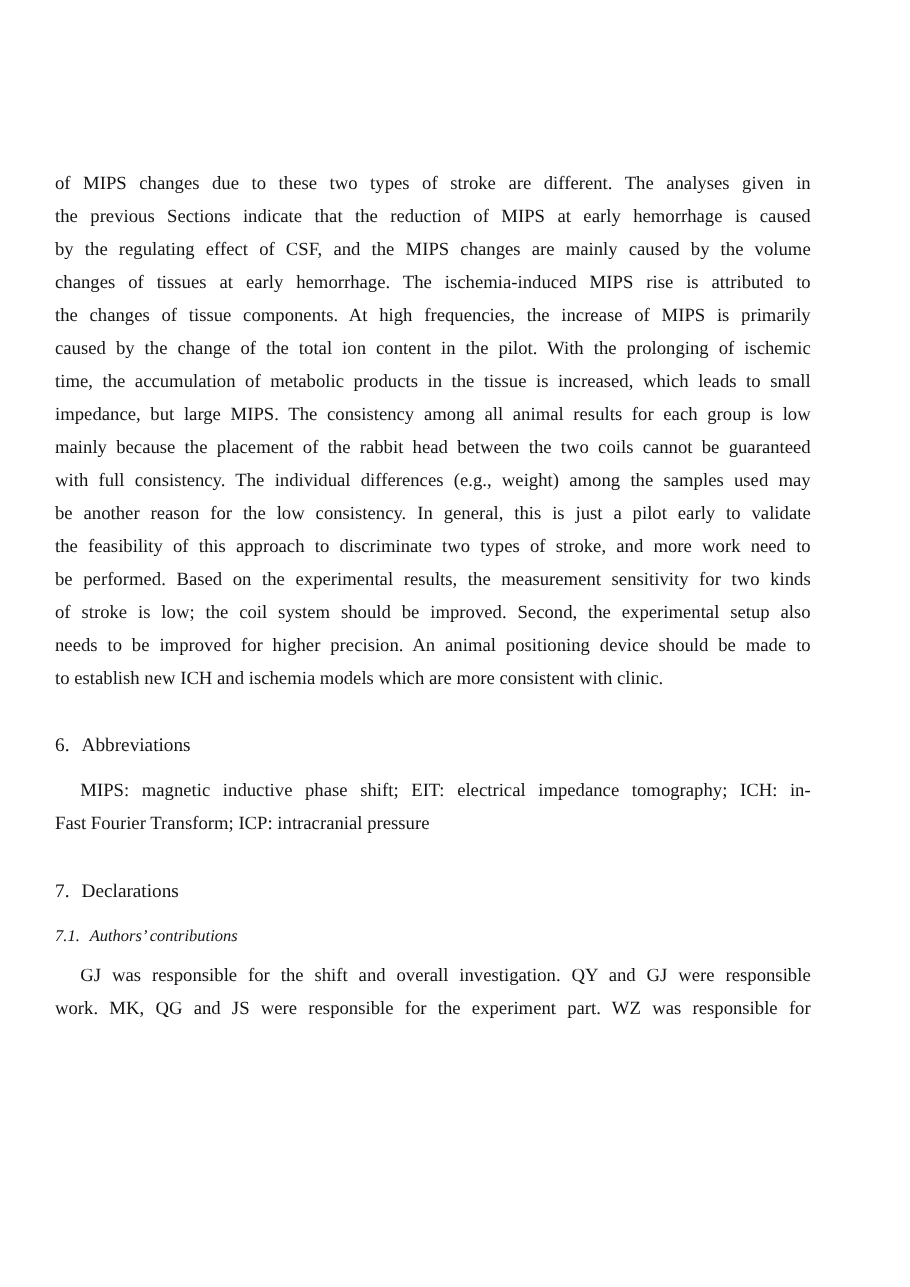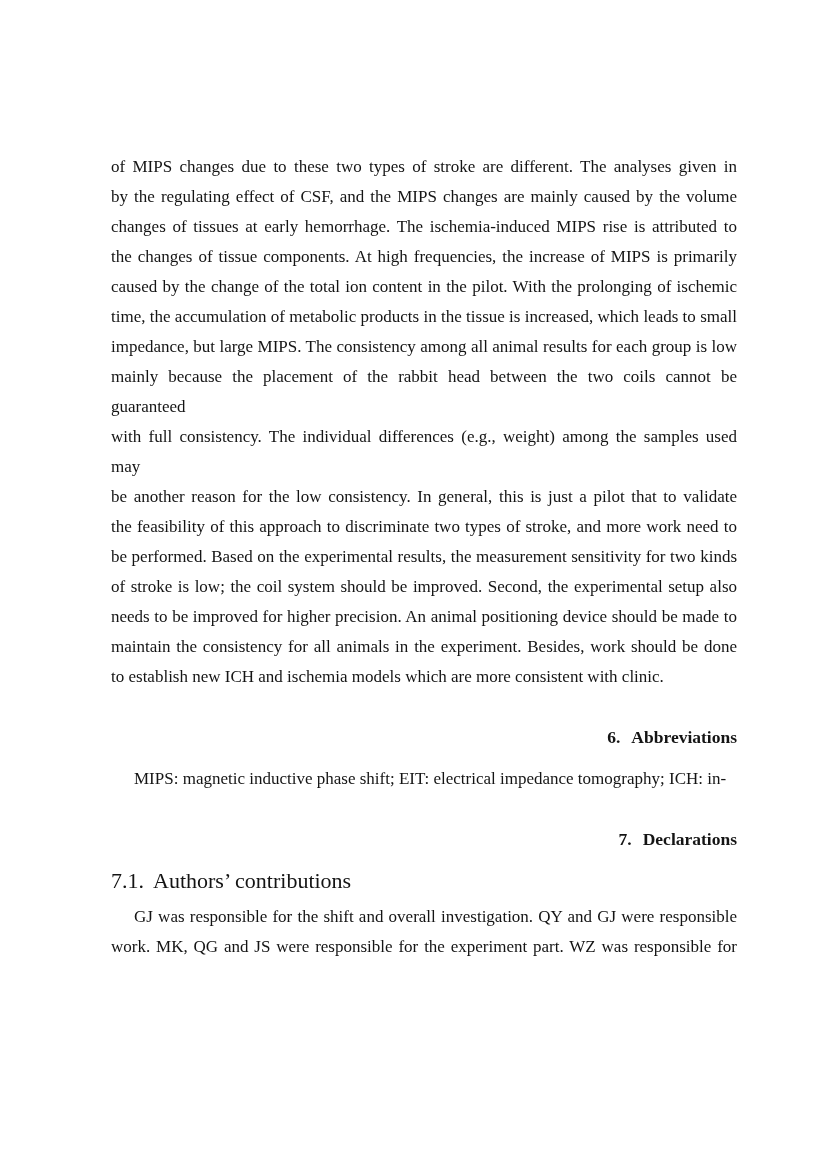--- a/index.html
+++ b/index.html
@@ -12,21 +12,21 @@
     height: 1170px;
     position: relative;
     font-family: "Liberation Serif", "DejaVu Serif", serif;
     color: #141414;
     -webkit-font-smoothing: antialiased;
   }
   .page {
     box-sizing: border-box;
     width: 827px;
     height: 1170px;
-    padding: 152px 90px 0 111px;
+    padding: 152px 90px 0 50px;
     overflow: hidden;
   }
   .par {
     font-size: 17px;
     line-height: 30px;
   }
   .par .line {
     text-align: justify;
     text-align-last: justify;
     white-space: normal;
@@ -36,31 +36,31 @@
   }
   .par.cont .line:last-child {
     text-align-last: justify;
   }
   .par.indent .line:first-child {
     text-indent: 23px;
   }
   .sec {
     margin: 30px 0 0 0;
     font-size: 17.5px;
-    font-weight: bold;
+    font-weight: normal;
     line-height: 30px;
-    text-align: right;
   }
   .sec .secnum {
     margin-right: 11px;
   }
   .subsec {
     margin: 12px 0 0 0;
-    font-size: 22px;
+    font-size: 15px;
     font-weight: normal;
+    font-style: italic;
     line-height: 30px;
   }
   .subsec .secnum {
     margin-right: 9px;
   }
   .par.after-sec {
     margin-top: 12px;
   }
   .par.after-subsec {
     margin-top: 6px;
@@ -72,43 +72,44 @@
     line-height: 20px;
   }
 </style>
 </head>
 <body>
 
 <div class="page">
 
   <div class="par">
       <div class="line">of MIPS changes due to these two types of stroke are different. The analyses given in</div>
+      <div class="line">the previous Sections indicate that the reduction of MIPS at early hemorrhage is caused</div>
       <div class="line">by the regulating effect of CSF, and the MIPS changes are mainly caused by the volume</div>
       <div class="line">changes of tissues at early hemorrhage. The ischemia-induced MIPS rise is attributed to</div>
       <div class="line">the changes of tissue components. At high frequencies, the increase of MIPS is primarily</div>
       <div class="line">caused by the change of the total ion content in the pilot. With the prolonging of ischemic</div>
       <div class="line">time, the accumulation of metabolic products in the tissue is increased, which leads to small</div>
       <div class="line">impedance, but large MIPS. The consistency among all animal results for each group is low</div>
       <div class="line">mainly because the placement of the rabbit head between the two coils cannot be guaranteed</div>
       <div class="line">with full consistency. The individual differences (e.g., weight) among the samples used may</div>
-      <div class="line">be another reason for the low consistency. In general, this is just a pilot that to validate</div>
+      <div class="line">be another reason for the low consistency. In general, this is just a pilot early to validate</div>
       <div class="line">the feasibility of this approach to discriminate two types of stroke, and more work need to</div>
       <div class="line">be performed. Based on the experimental results, the measurement sensitivity for two kinds</div>
       <div class="line">of stroke is low; the coil system should be improved. Second, the experimental setup also</div>
       <div class="line">needs to be improved for higher precision. An animal positioning device should be made to</div>
-      <div class="line">maintain the consistency for all animals in the experiment. Besides, work should be done</div>
       <div class="line">to establish new ICH and ischemia models which are more consistent with clinic.</div>
     </div>
 
   <h2 class="sec">
     <span class="secnum">6.</span><span>Abbreviations</span>
   </h2>
 
   <div class="par indent after-sec">
       <div class="line">MIPS: magnetic inductive phase shift; EIT: electrical impedance tomography; ICH: in-</div>
+      <div class="line">Fast Fourier Transform; ICP: intracranial pressure</div>
     </div>
 
   <h2 class="sec">
     <span class="secnum">7.</span><span>Declarations</span>
   </h2>
 
   <h3 class="subsec">
     <span class="secnum">7.1.</span><span>Authors’ contributions</span>
   </h3>
 

